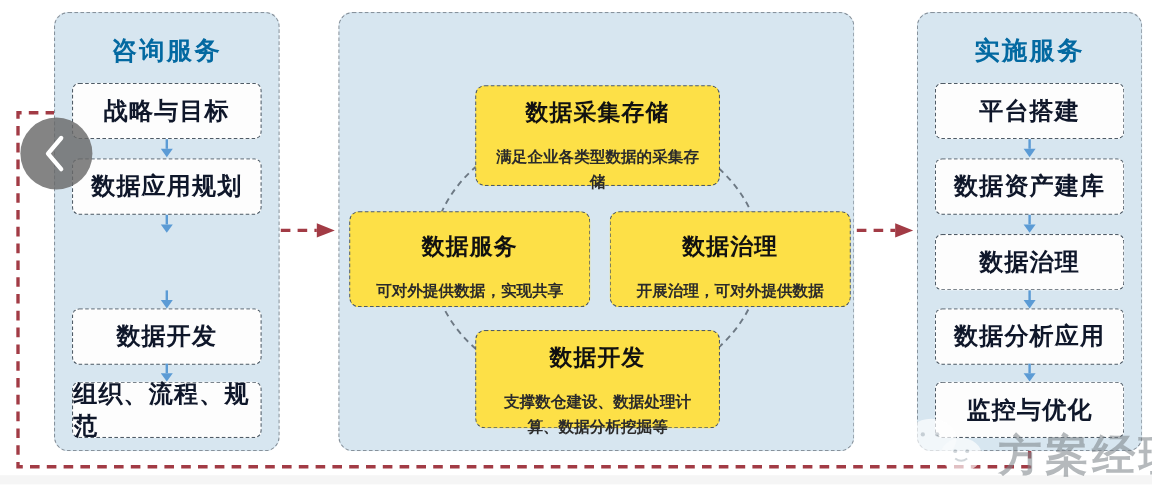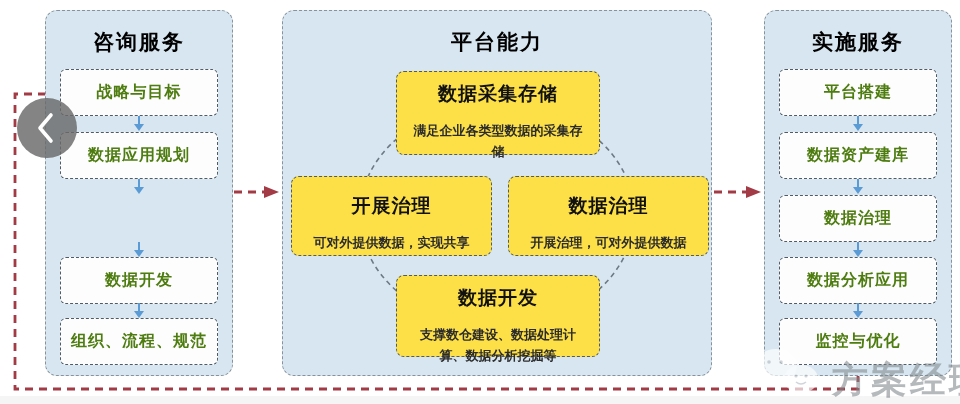--- a/index.html
+++ b/index.html
@@ -16,31 +16,31 @@
     border:1.6px dashed #87929c;
     border-radius:12px;
     box-sizing:border-box;
   }
   .panel-left   { left:45px;  width:188px; }
   .panel-center { left:282px; width:430px; }
   .panel-right  { left:764px; width:188px; }
   .panel-title {
     position:absolute; top:17px; left:0; right:0;
     text-align:center; font-size:21px; font-weight:bold;
-    letter-spacing:2px; color:#000000;
+    letter-spacing:2px; color:#0369a1;
   }
   
   .side-box {
     position:absolute; left:14px; right:14px; height:47px;
     background:#fdfdfd;
     border:1.5px dashed #4f5b66;
     border-radius:6px;
     box-sizing:border-box;
     display:flex; align-items:center; justify-content:center;
-    font-size:16px; font-weight:bold; letter-spacing:1px; color:#4d7c0f;
+    font-size:20px; font-weight:bold; letter-spacing:1px; color:#0f172a;
   }
   .sb-1 { top:58px; }  .sb-2 { top:121px; } .sb-3 { top:184px; }
   .sb-4 { top:246px; } .sb-5 { top:307px; }
   
   .v-arrow {
     position:absolute; left:0; right:0; height:15px;
     display:flex; flex-direction:column; align-items:center;
   }
   .v-arrow::before { content:""; width:2px; flex:1; background:#5b9bd5; }
   .v-arrow::after  {
@@ -119,29 +119,28 @@
     <div class="v-arrow va-3"></div>
     <div class="side-box sb-4">数据开发</div>
     <div class="v-arrow va-4"></div>
     <div class="side-box sb-5">组织、流程、规范</div>
   </div>
 
   <div class="panel panel-center">
     <svg class="circle-svg" viewBox="0 0 430 366">
       <ellipse cx="215" cy="205" rx="138" ry="112" fill="none" stroke="#6d7984" stroke-width="1.6" stroke-dasharray="5 4"></ellipse>
     </svg>
-    <div class="panel-title">平台能力</div>
 
     <div class="node node-capture">
       <div class="node-title">数据采集存储</div>
       <div class="node-desc">满足企业各类型数据的采集存储</div>
     </div>
 
     <div class="node node-service">
-      <div class="node-title">开展治理</div>
+      <div class="node-title">数据服务</div>
       <div class="node-desc">可对外提供数据，实现共享</div>
     </div>
 
     <div class="node node-governance">
       <div class="node-title">数据治理</div>
       <div class="node-desc">开展治理，可对外提供数据</div>
     </div>
 
     <div class="node node-dev">
       <div class="node-title">数据开发</div>

